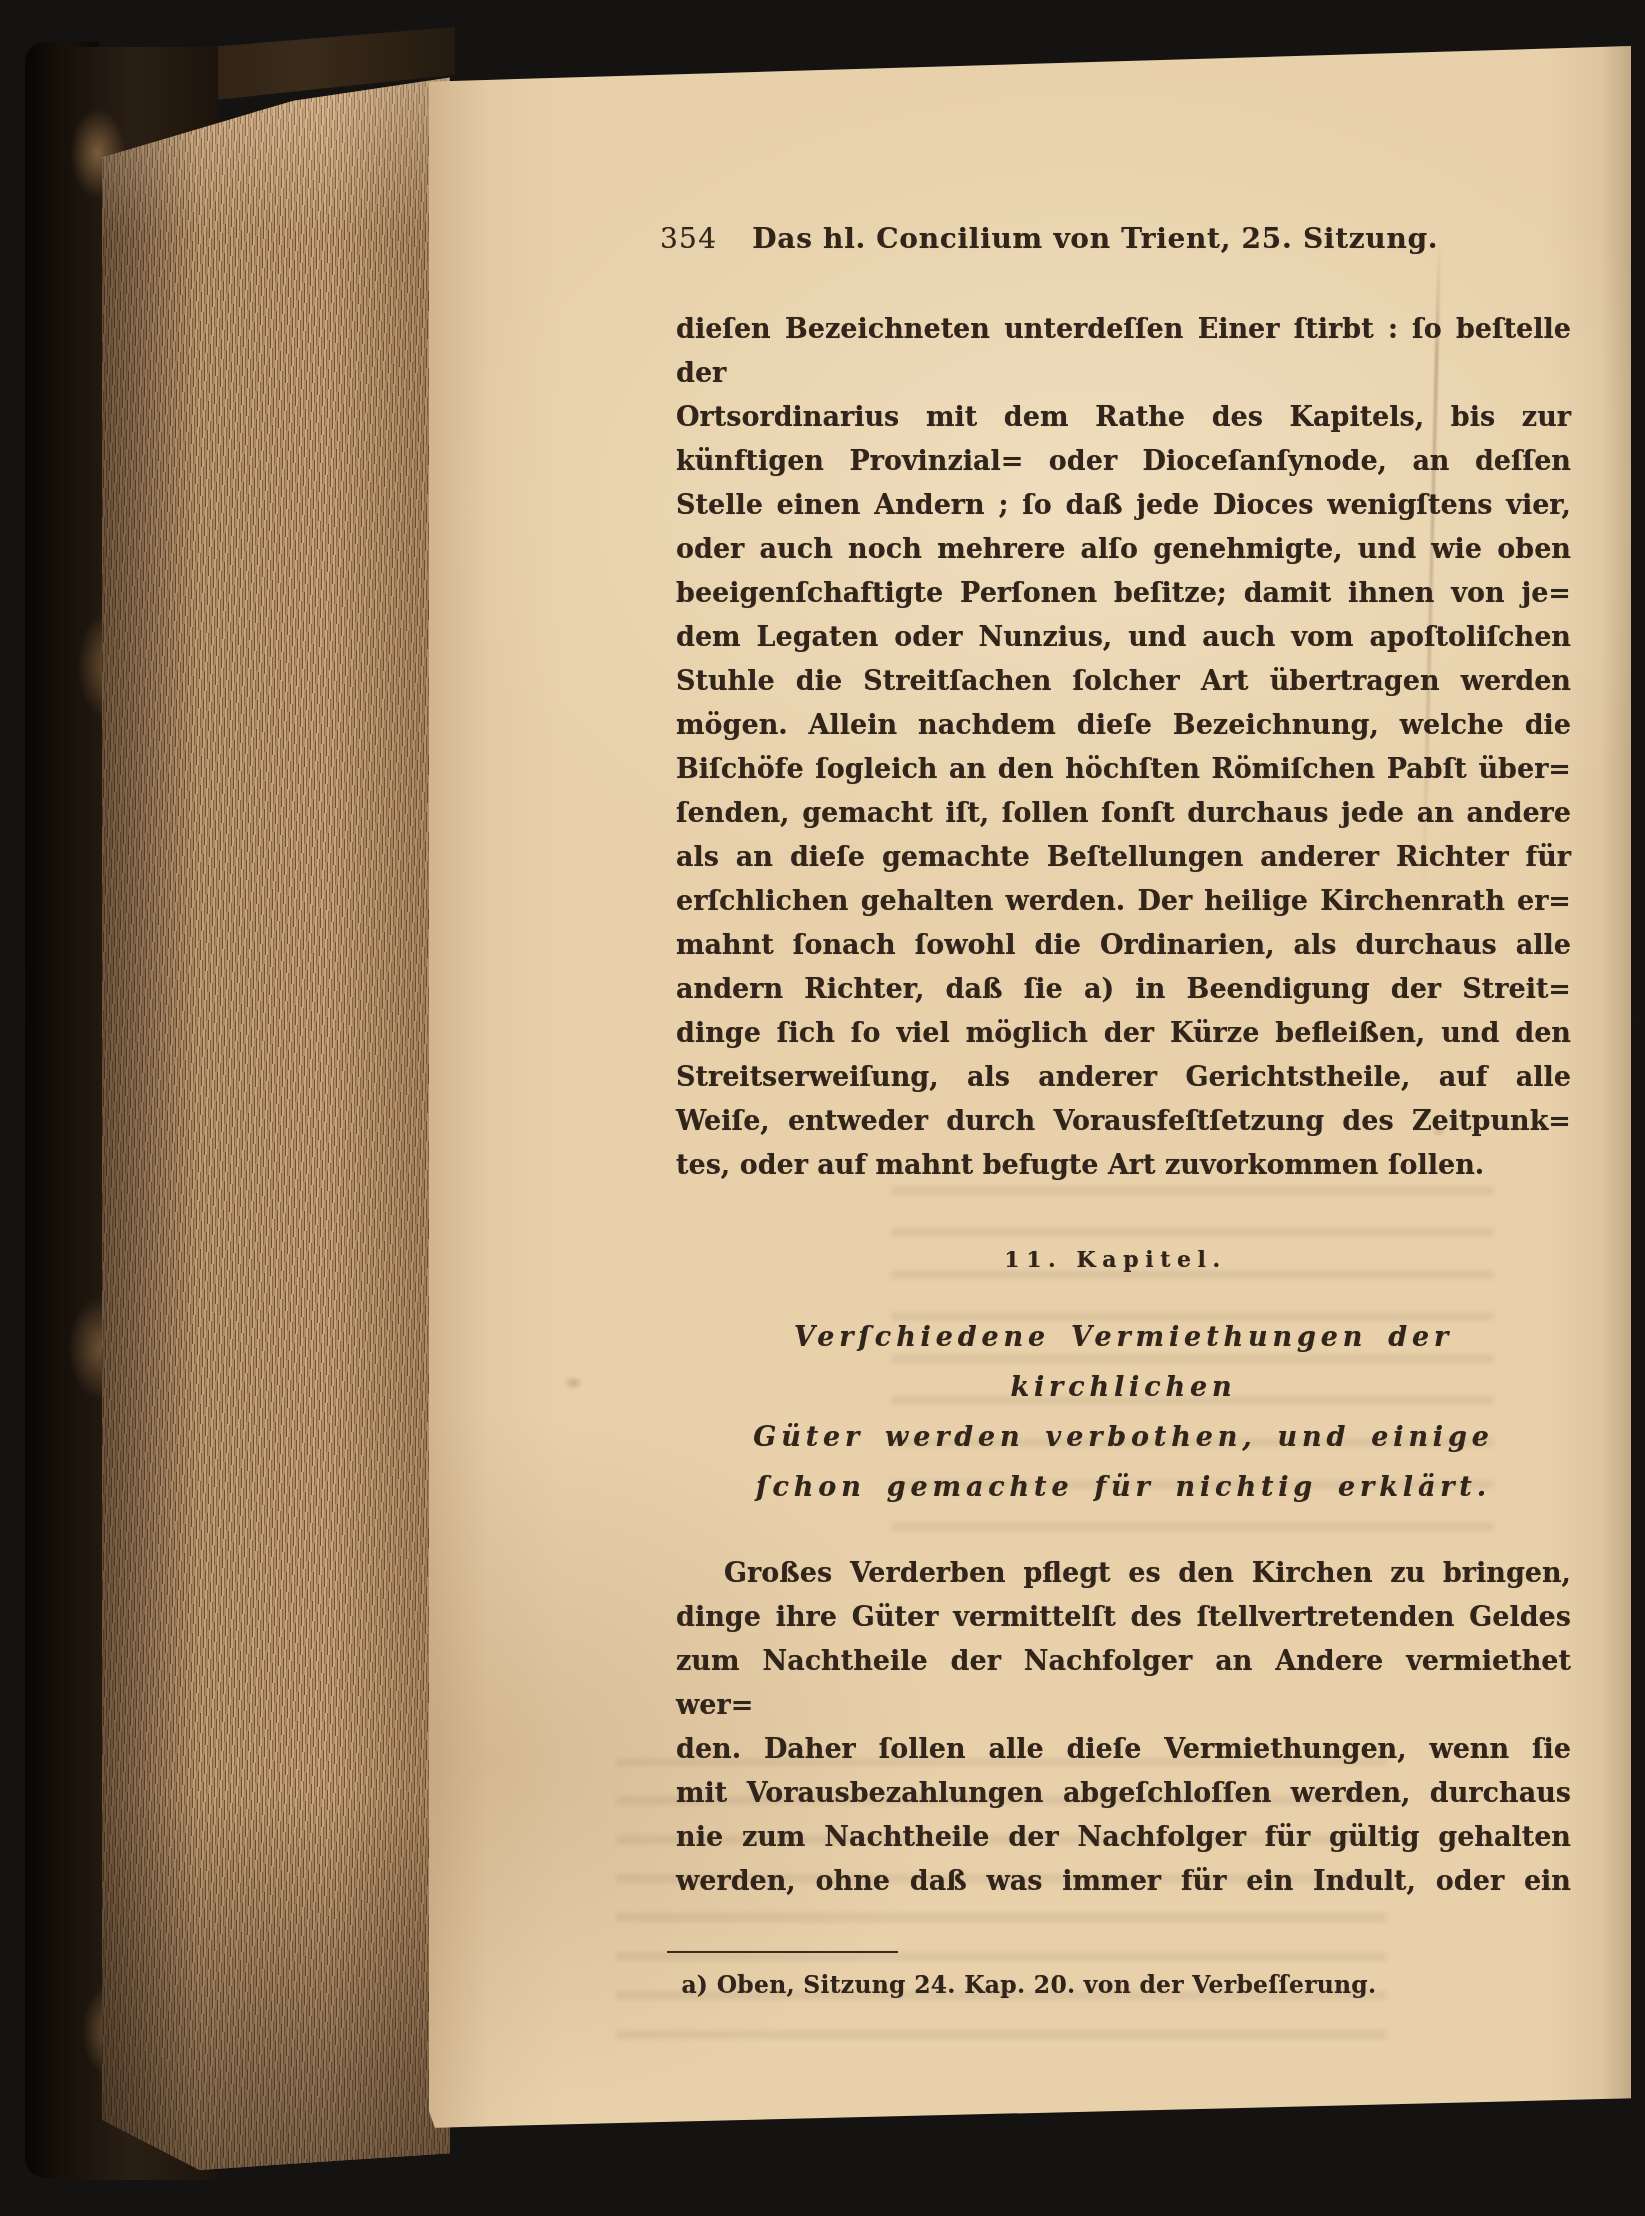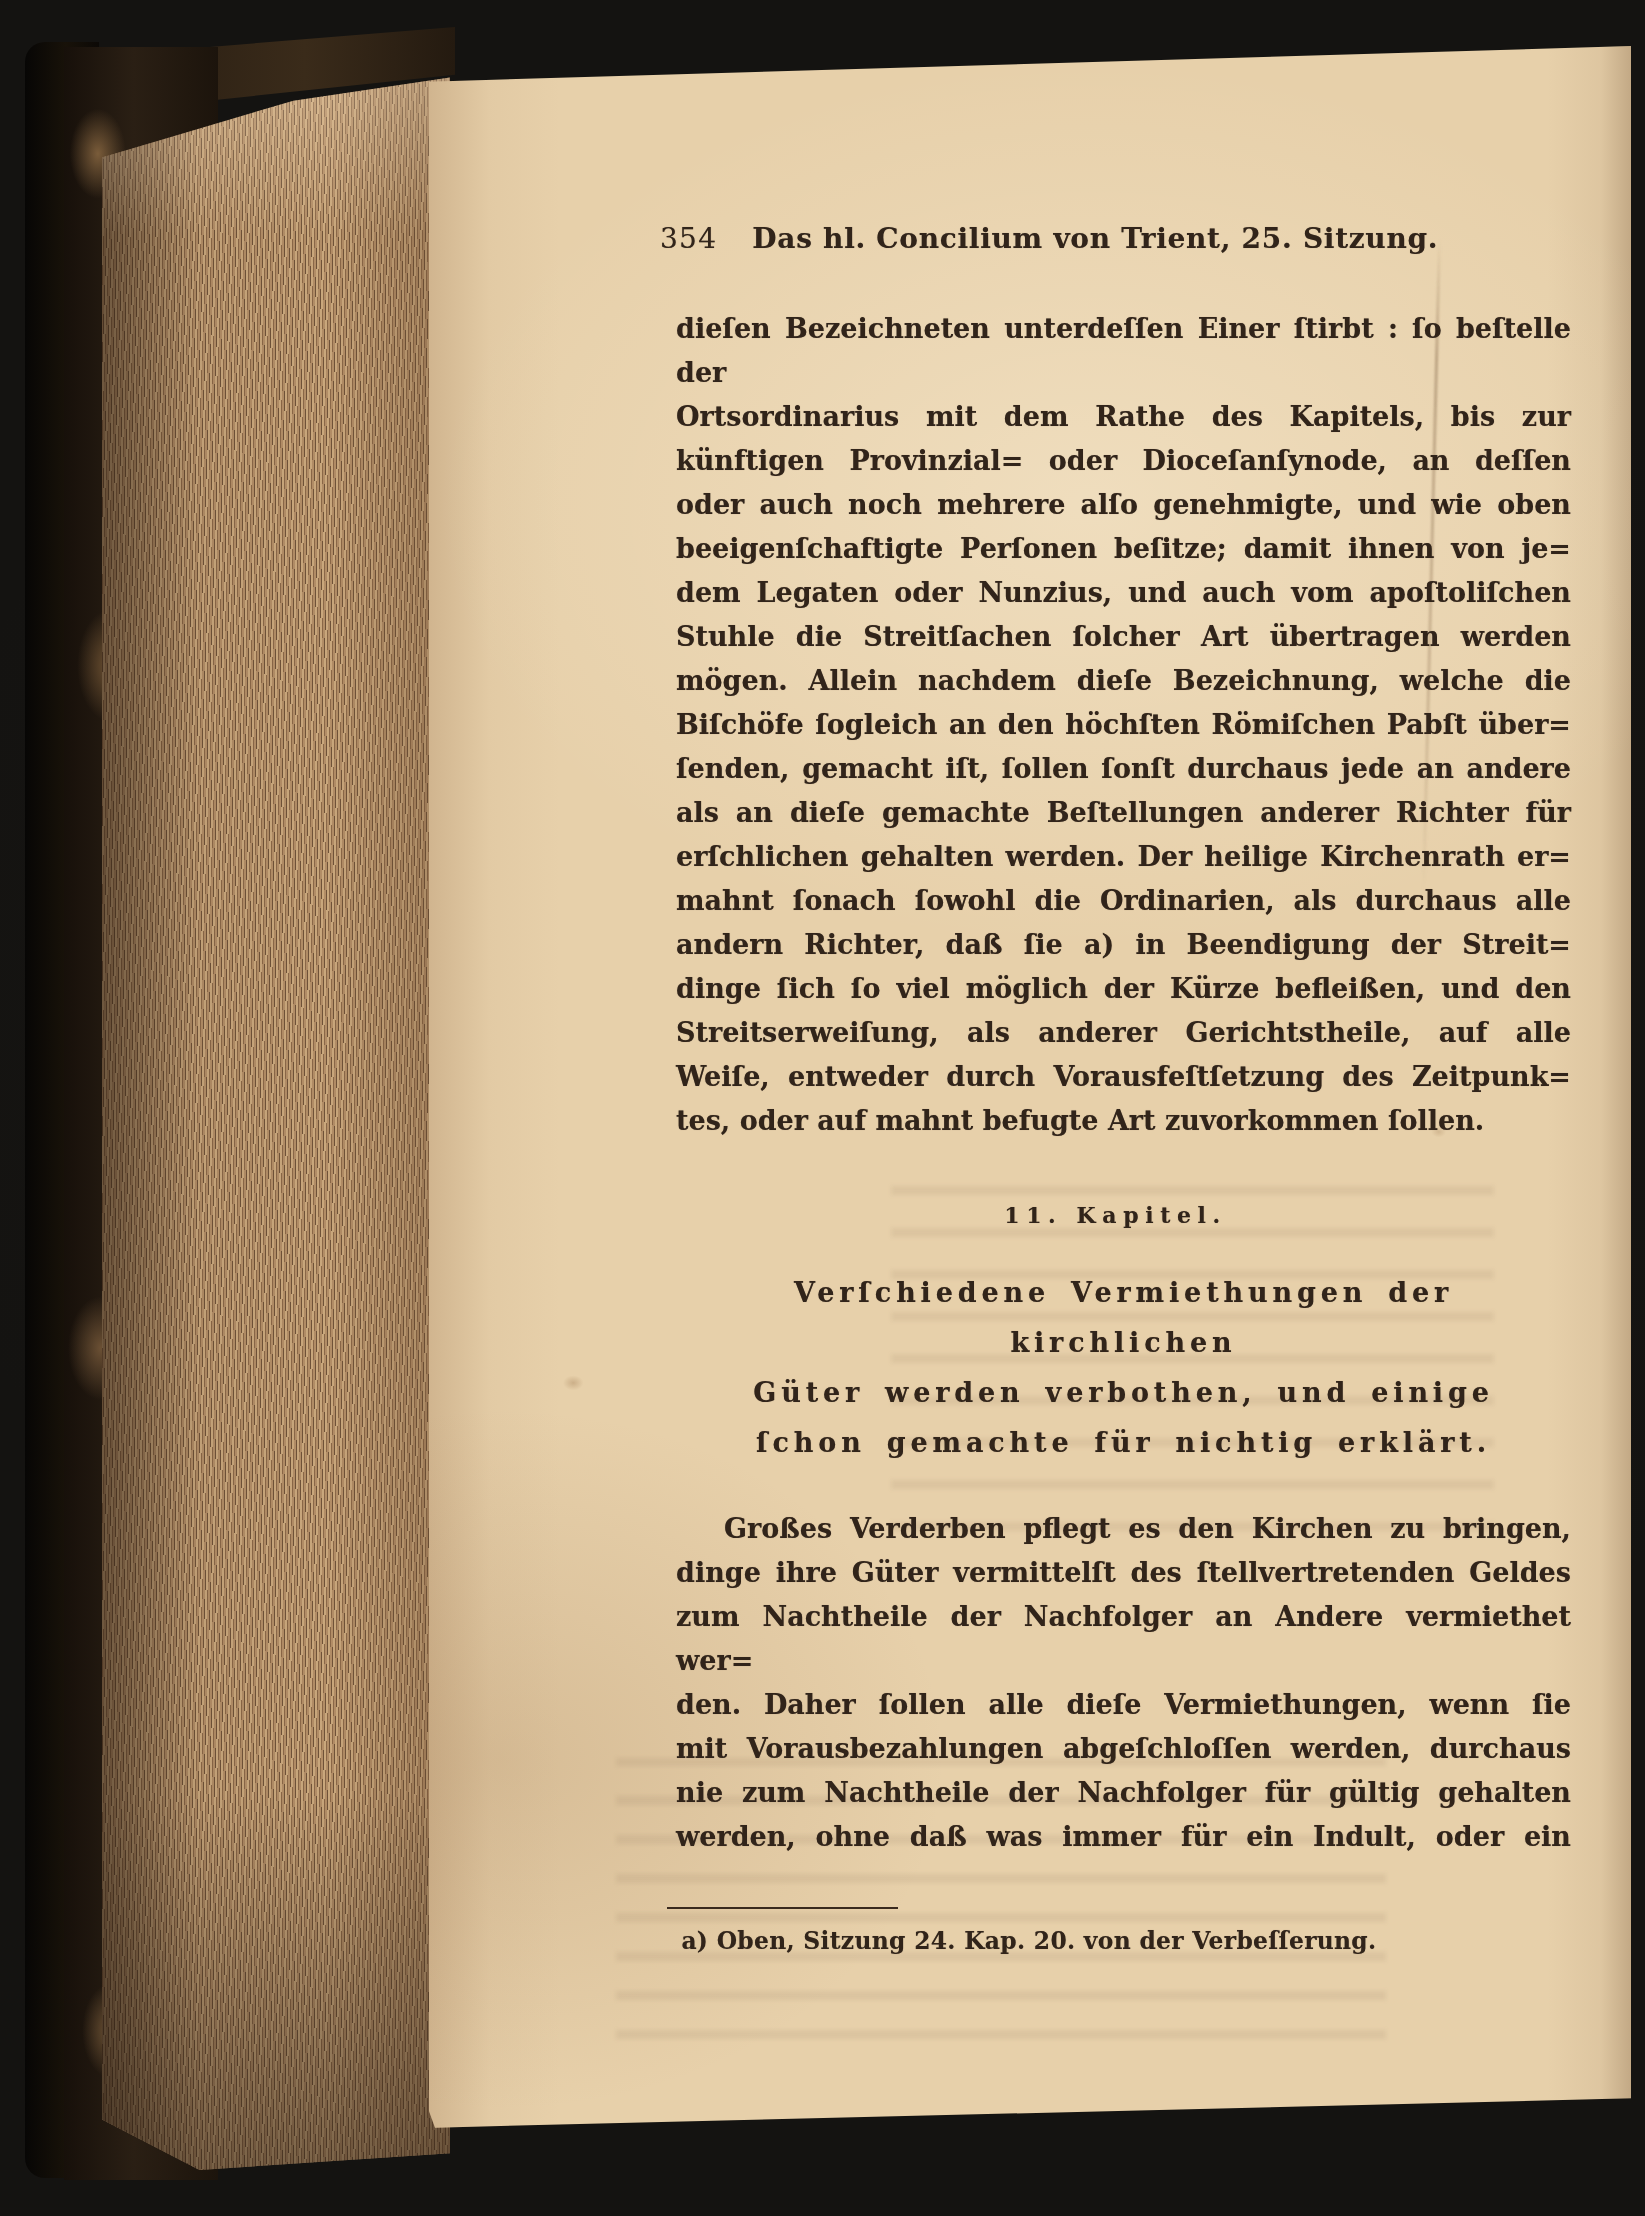--- a/index.html
+++ b/index.html
@@ -130,20 +130,21 @@
     margin-top: 31px;
     font-size: 27px;
     line-height: 50px;
     letter-spacing: 0.18em;
     word-spacing: 0.25em;
   }
   .chapter-subtitle .tline,
   .chapter-subtitle .tline-last {
     text-align: center;
     text-align-last: center;
+    font-style: italic;
   }
   .par-2 { margin-top: 39px; }
 
   .footnote-rule {
     margin-top: 48px;
     margin-left: 6.7px;
     width: 231px;
     border-top: 2px solid #3a2a1e;
   }
   .footnote {
@@ -173,20 +174,21 @@
 
       <div class="running-header">
         <span class="page-number">354</span>
         <span class="running-title">Das hl. Concilium von Trient, 25. Sitzung.</span>
       </div>
 
       <div class="body-par par-1">
           <div class="tline">dieſen Bezeichneten unterdeſſen Einer ſtirbt : ſo beſtelle der</div>
           <div class="tline">Ortsordinarius mit dem Rathe des Kapitels, bis zur</div>
           <div class="tline">künftigen Provinzial= oder Dioceſanſynode, an deſſen</div>
+          <div class="tline">Stelle einen Andern ; ſo daß jede Dioces wenigſtens vier,</div>
           <div class="tline">oder auch noch mehrere alſo genehmigte, und wie oben</div>
           <div class="tline">beeigenſchaftigte Perſonen beſitze; damit ihnen von je=</div>
           <div class="tline">dem Legaten oder Nunzius, und auch vom apoſtoliſchen</div>
           <div class="tline">Stuhle die Streitſachen ſolcher Art übertragen werden</div>
           <div class="tline">mögen.  Allein nachdem dieſe Bezeichnung, welche die</div>
           <div class="tline">Biſchöfe ſogleich an den höchſten Römiſchen Pabſt über=</div>
           <div class="tline">ſenden, gemacht iſt, ſollen ſonſt durchaus jede an andere</div>
           <div class="tline">als an dieſe gemachte Beſtellungen anderer Richter für</div>
           <div class="tline">erſchlichen gehalten werden.  Der heilige Kirchenrath er=</div>
           <div class="tline">mahnt ſonach ſowohl die Ordinarien, als durchaus alle</div>

